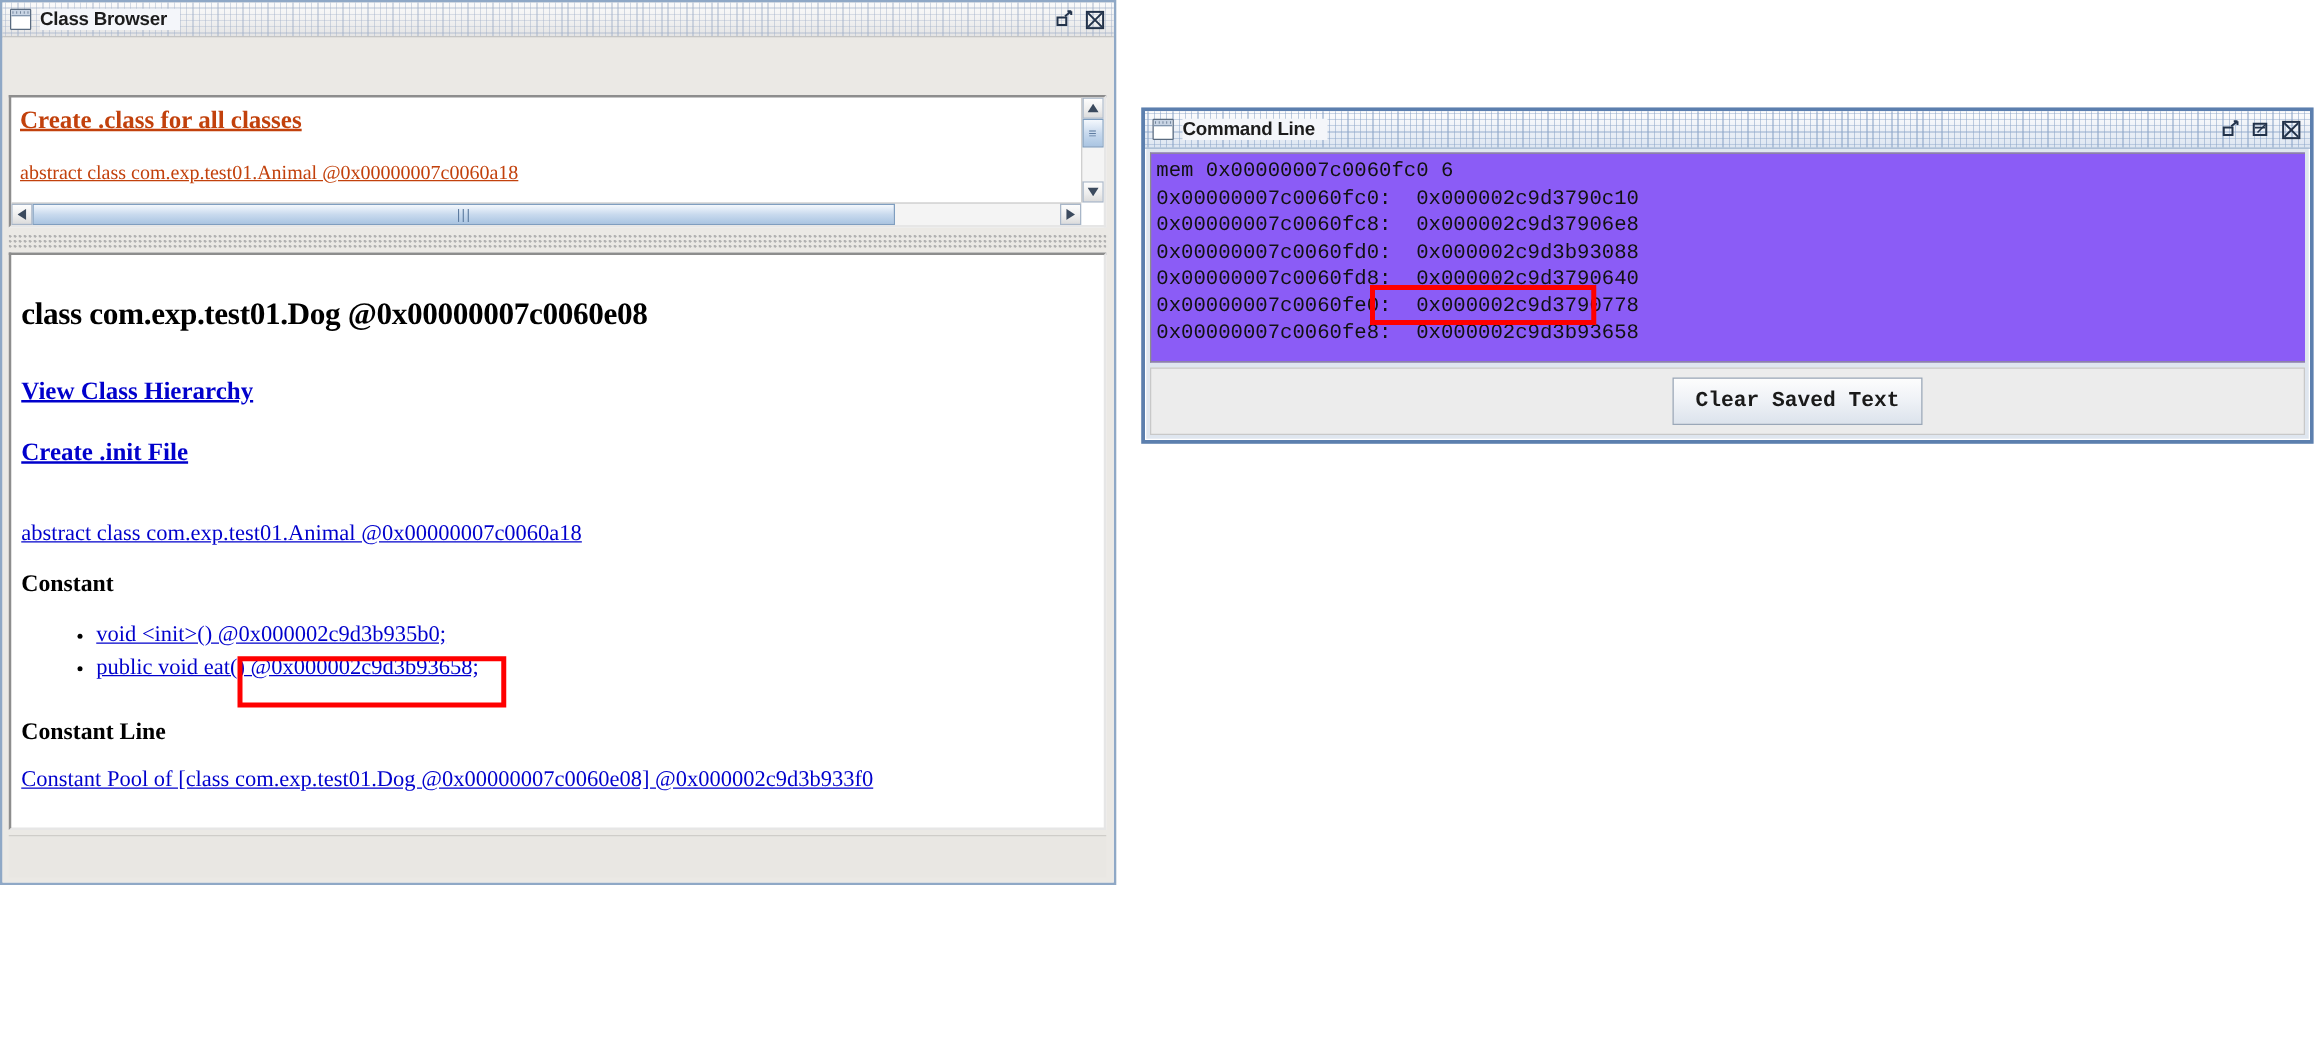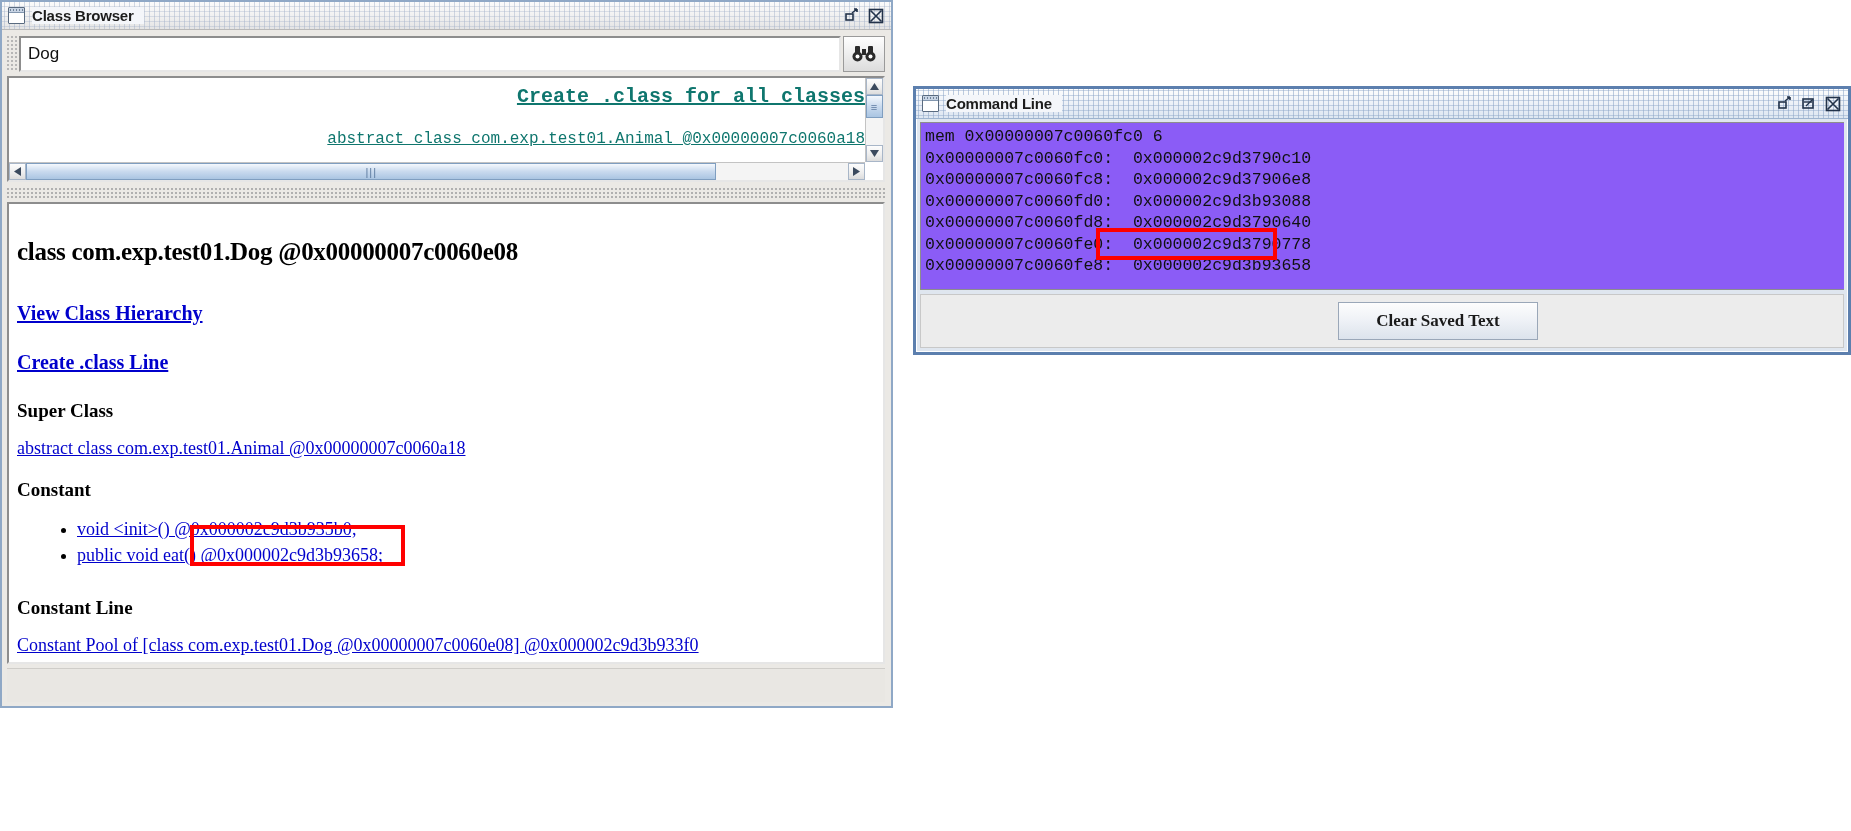--- a/index.html
+++ b/index.html
@@ -135,25 +135,24 @@
 
   .tree-panel {
     position: absolute; left: 5px; right: 6px; top: 46px; height: 106px;
     border: 2px solid; border-color:#8d8d8d #e6e6e6 #e6e6e6 #8d8d8d;
     background: #ffffff;
     overflow: hidden;
   }
   .tree-content { position:absolute; left:0; top:0; right:18px; bottom:18px; padding: 7px 0 0 7px; }
   .tree-link {
     display:block;
-    color: #0f766e;
+    color: #c2410c;
     text-decoration: underline;
-    font-family: Liberation Mono, monospace;
+    font-family: Liberation Serif, serif;
     white-space: nowrap;
-    text-align: right;
   }
   .tree-link.bold { font-weight: bold; font-size: 20px; margin-bottom: 22px; }
   .tree-link.small { font-size: 16px; }
 
   
   .vscroll {
     position:absolute; right:0; top:0; bottom:18px; width:18px;
     background:#f0f0f0; border-left:1px solid #c3c3c3;
     display:flex; flex-direction:column;
   }
@@ -251,21 +250,21 @@
   .cl-bottom {
     position:absolute; left:0; right:0; bottom:0; height:54px;
     background:#ececec;
     border:1px solid #c8c8c8;
     display:flex; align-items:center; justify-content:center;
   }
   .clear-btn {
     min-width: 200px; height: 38px;
     border:1px solid #9aa7b8;
     background: linear-gradient(#fdfdfd,#eef1f6 50%,#dce3ec);
-    font-family:Liberation Serif, serif;
+    font-family:Liberation Mono, monospace;
     font-size: 17px; font-weight:bold; color:#1a1a1a;
     display:flex; align-items:center; justify-content:center;
     cursor: default;
     position: relative;
     left: 56px;
   }
   .caret {
     display:inline-block;
     width:2px; height:17px;
     background:#444;
@@ -304,35 +303,20 @@
           <svg width="16" height="16" viewBox="0 0 16 16">
             <rect x="1.5" y="1.5" width="13" height="13" fill="none" stroke="#22324a" stroke-width="1.6"></rect>
             <path d="M2.5 2.5 L13.5 13.5 M13.5 2.5 L2.5 13.5" stroke="#22324a" stroke-width="1.6"></path>
           </svg>
         </span>
       </span>
     </div>
 
     <div class="cb-body">
 
-      <div class="search-row">
-        <span class="grip"></span>
-        <input class="search-input" type="text" value="Dog" style="">
-        <span class="search-btn">
-          <svg width="26" height="20" viewBox="0 0 26 20">
-            <circle cx="6.5" cy="12.5" r="5" fill="#2b2b2b"></circle>
-            <circle cx="19.5" cy="12.5" r="5" fill="#2b2b2b"></circle>
-            <rect x="4" y="2" width="5" height="8" rx="1" fill="#2b2b2b"></rect>
-            <rect x="17" y="2" width="5" height="8" rx="1" fill="#2b2b2b"></rect>
-            <rect x="11" y="5" width="4" height="6" fill="#2b2b2b"></rect>
-            <circle cx="6.5" cy="12.5" r="2" fill="#ffffff"></circle>
-            <circle cx="19.5" cy="12.5" r="2" fill="#ffffff"></circle>
-          </svg>
-        </span>
-      </div>
 
       <div class="tree-panel">
         <div class="tree-content">
           <a class="tree-link bold" href="#">Create .class for all classes</a>
           <a class="tree-link small" href="#">abstract class com.exp.test01.Animal @0x00000007c0060a18</a>
         </div>
 
         <div class="vscroll">
           <span class="sb-arrow">
             <svg width="9" height="7" viewBox="0 0 9 7">
@@ -374,24 +358,23 @@
 
       <div class="detail-panel">
         <div class="detail-inner">
 
           <div class="doc-h1">class com.exp.test01.Dog @0x00000007c0060e08</div>
 
           <div class="spacer-36"></div>
           <a class="doc-link head" href="#">View Class Hierarchy</a>
 
           <div class="spacer-26"></div>
-          <a class="doc-link head" href="#">Create .class Line</a>
+          <a class="doc-link head" href="#">Create .init File</a>
 
           <div class="spacer-26"></div>
-          <div class="doc-h3">Super Class</div>
 
           <div class="spacer-16"></div>
           <a class="doc-link body" href="#">abstract class com.exp.test01.Animal @0x00000007c0060a18</a>
 
           <div class="spacer-20"></div>
           <div class="doc-h3">Constant</div>
 
           <ul class="methods">
             <li>
               <a class="doc-link body" href="#">void &lt;init&gt;() @0x000002c9d3b935b0;</a>

